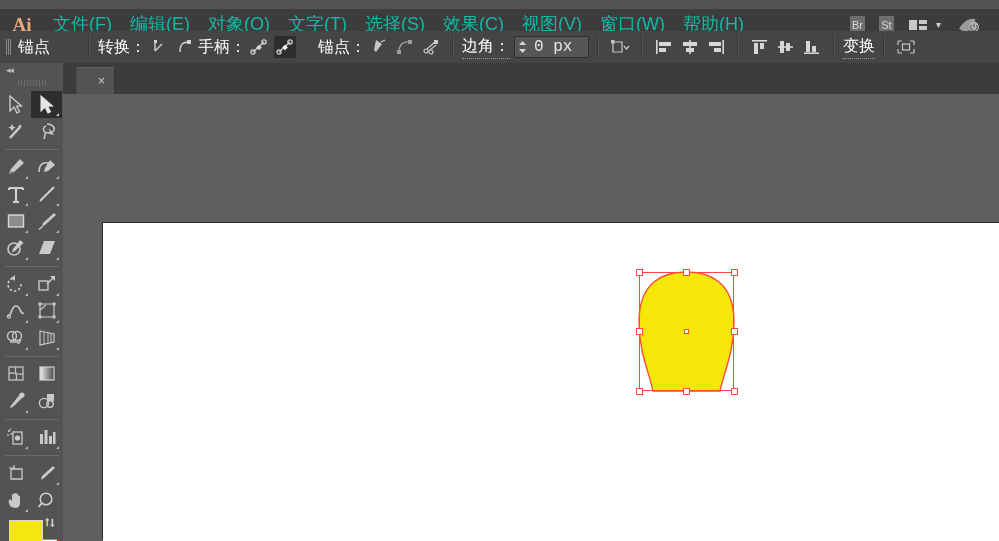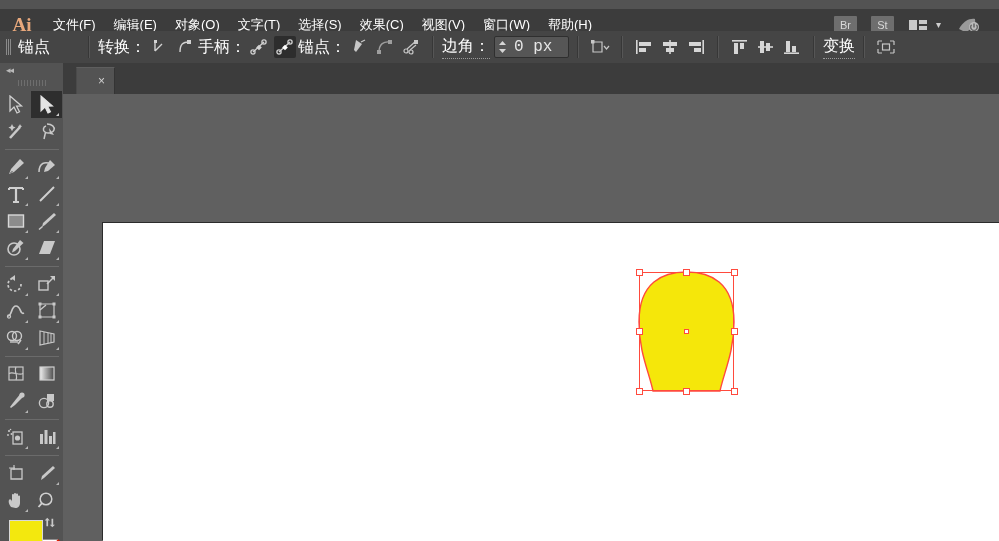--- a/index.html
+++ b/index.html
@@ -17,25 +17,25 @@
     position:absolute;left:0;top:9px;width:999px;height:31px;
     background:#3c3c3c;display:flex;align-items:center;
   }
   .ai-logo{
     width:44px;height:31px;display:flex;align-items:center;justify-content:center;
     color:#e8a87c;font-size:19px;font-weight:bold;font-family:"Liberation Serif","DejaVu Serif",serif;
     letter-spacing:0px;
   }
   .menu-item{
     padding:0 9px;height:31px;line-height:31px;
-    color:#ffffff;font-size:13px;white-space:nowrap;
+    color:#14b8a6;font-size:18px;white-space:nowrap;
   }
   .menu-right{margin-left:auto;display:flex;align-items:center;padding-right:10px;height:31px;}
   .mini-btn{
-    width:23px;height:17px;background:#6e6e6e;color:#d8d8d8;
+    width:15px;height:17px;background:#6e6e6e;color:#d8d8d8;
     font-size:11px;display:flex;align-items:center;justify-content:center;
     margin-right:14px;border-radius:1px;
   }
   .arrange-ico{display:flex;align-items:center;margin-right:4px;}
   .chev{color:#cfcfcf;font-size:10px;margin-right:16px;margin-left:4px;}
   .rocket{margin-right:8px;display:flex;align-items:center;}
 
   
   .optionsbar{
     position:absolute;left:0;top:31px;width:999px;height:32px;
@@ -212,21 +212,21 @@
     </div>
     <div class="icobtn active">
       <svg width="18" height="18" viewBox="0 0 18 18">
           <path d="M3 14 L14 4" stroke="#d2d2d2" stroke-width="1.3" fill="none"></path>
           <circle cx="3" cy="14" r="2.1" fill="none" stroke="#d2d2d2" stroke-width="1.3"></circle>
           <circle cx="14" cy="4" r="2.1" fill="none" stroke="#d2d2d2" stroke-width="1.3"></circle>
           <rect x="7" y="7.5" width="4" height="4" fill="#ffffff" transform="rotate(-45 9 9.5)"></rect>
         </svg>
     </div>
 
-    <div class="opt-label" style="margin-left:0">锚点：</div>
+    <div class="opt-label" style="margin-left:20px">锚点：</div>
     <div class="icobtn">
       <svg width="18" height="18" viewBox="0 0 18 18">
           <path d="M6 2 L12 6 L6 14 L4 12 Z" fill="#c7c7c7"></path>
           <path d="M11 4 l4 -2" stroke="#c7c7c7" stroke-width="1.3"></path>
         </svg>
     </div>
     <div class="icobtn">
       <svg width="18" height="18" viewBox="0 0 18 18">
           <path d="M3 14 C3 6, 8 3, 14 4" stroke="#9e9e9e" stroke-width="1.3" fill="none"></path>
           <rect x="12" y="2" width="4" height="4" fill="#9e9e9e"></rect>

